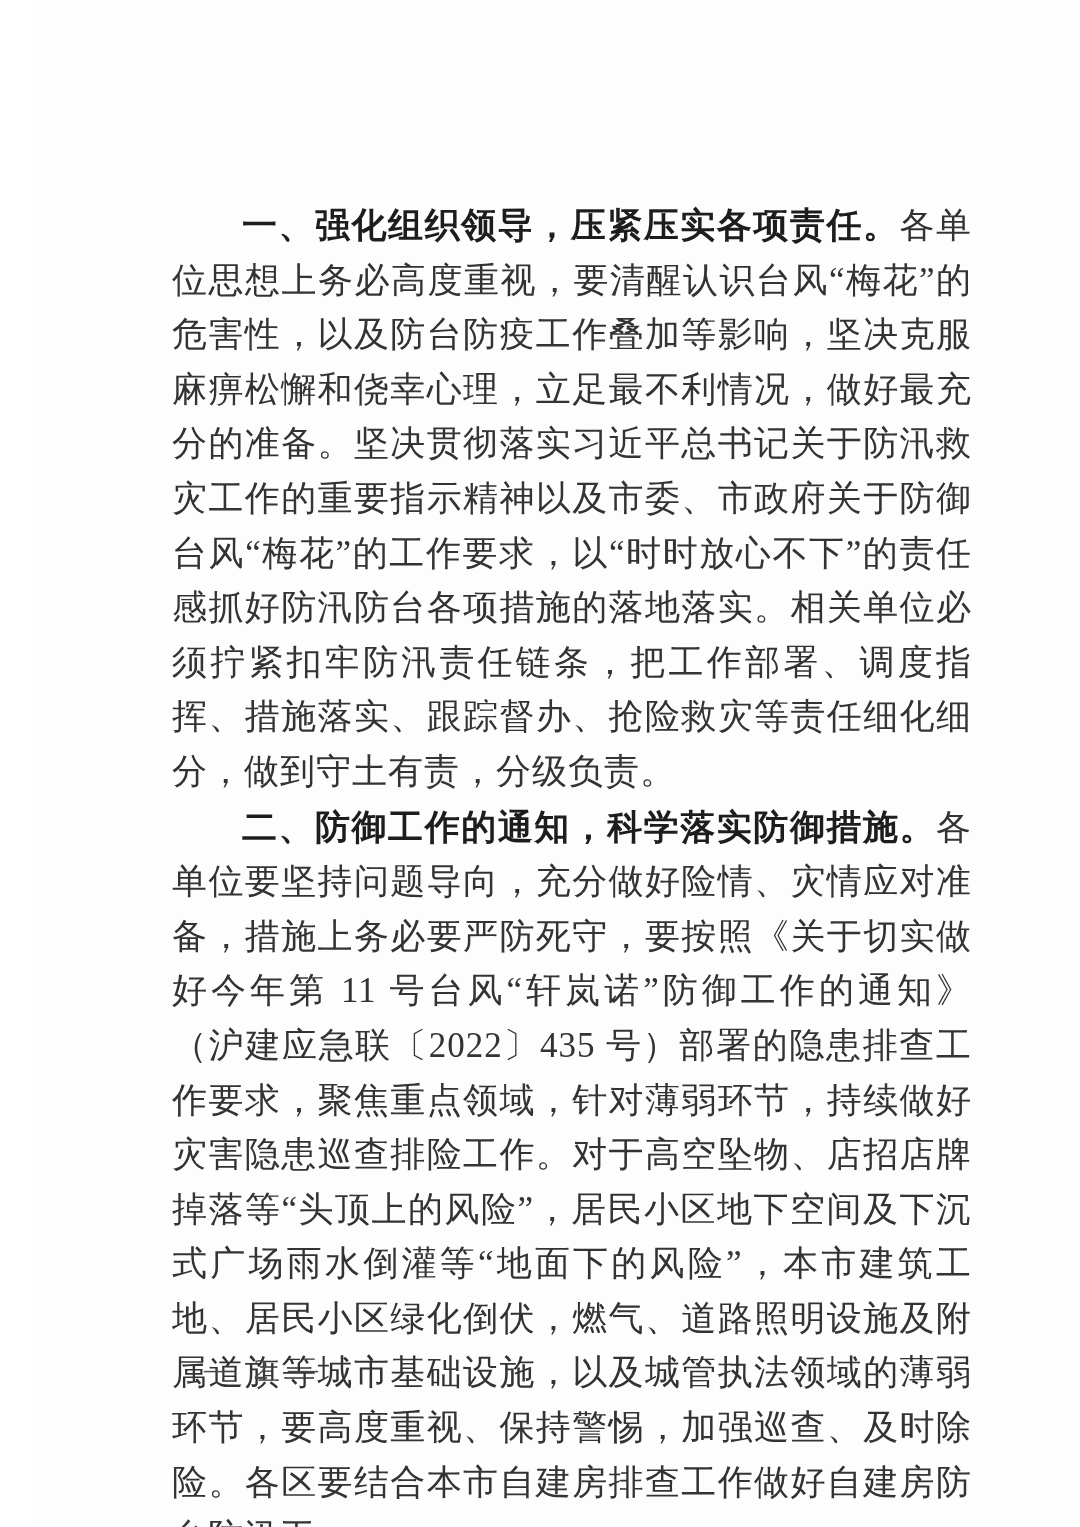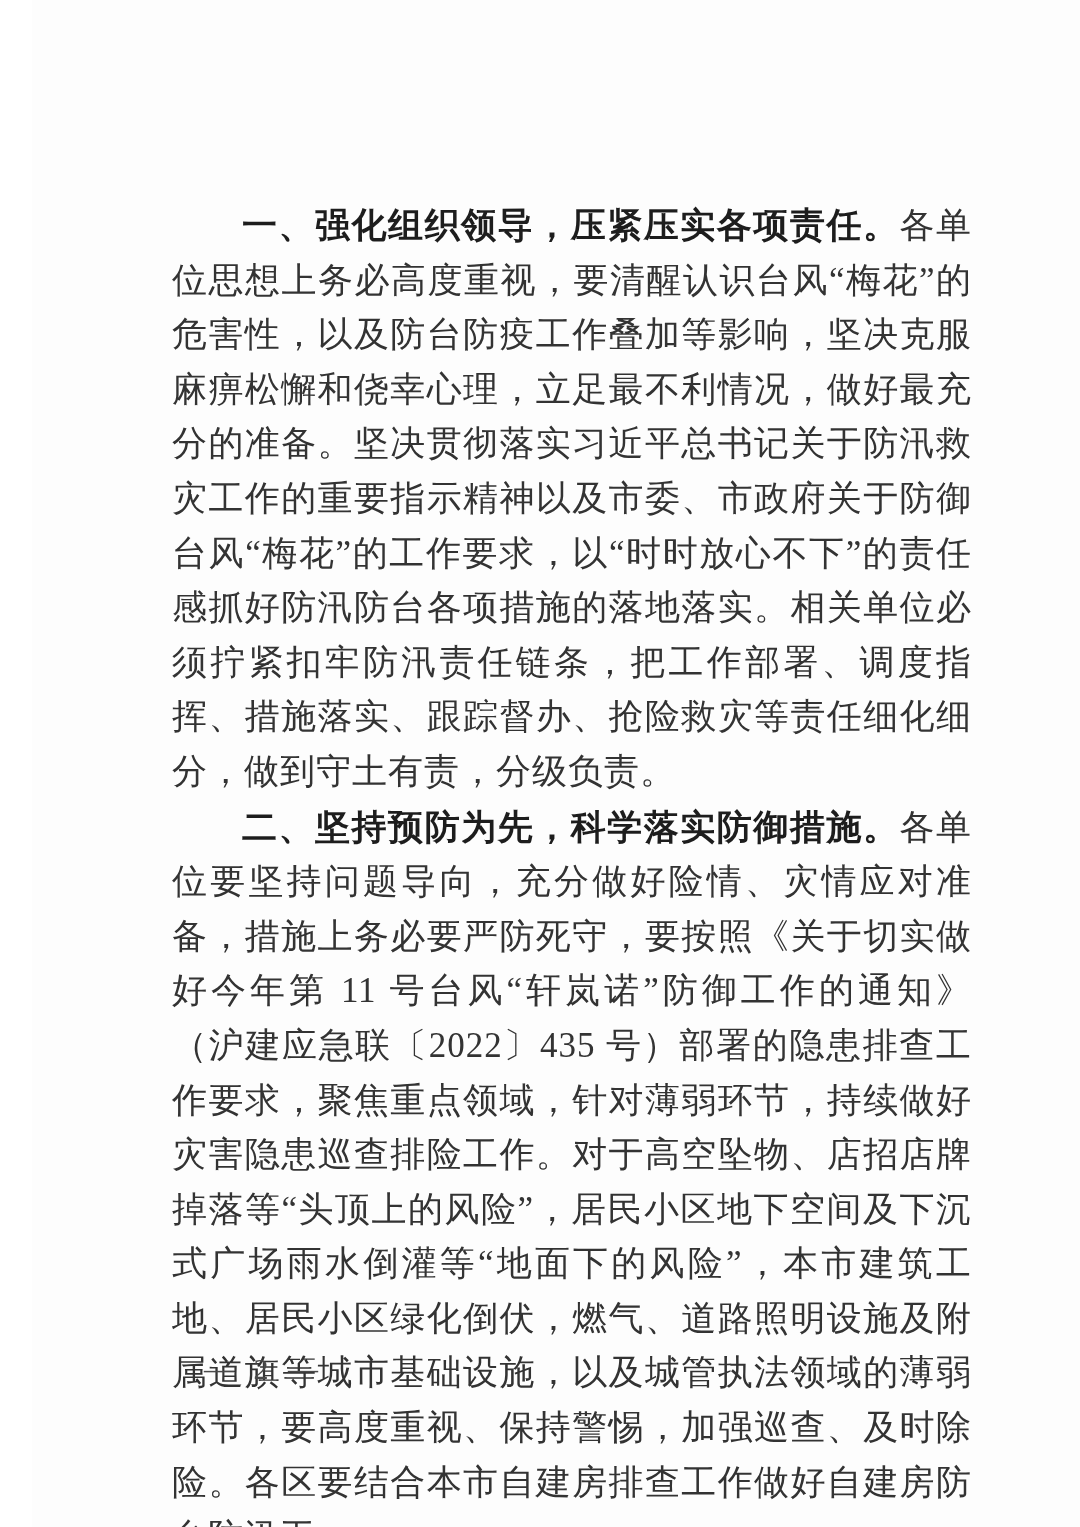--- a/index.html
+++ b/index.html
@@ -51,16 +51,16 @@
     color: #4a4a4a;
     letter-spacing: 6px;
   }
 </style>
 </head>
 <body>
 
 <div class="page">
   <div class="content">
     <p class="para"><span class="para-heading">一、强化组织领导，压紧压实各项责任。</span><span class="para-body">各单位思想上务必高度重视，要清醒认识台风“梅花”的危害性，以及防台防疫工作叠加等影响，坚决克服麻痹松懈和侥幸心理，立足最不利情况，做好最充分的准备。坚决贯彻落实习近平总书记关于防汛救灾工作的重要指示精神以及市委、市政府关于防御台风“梅花”的工作要求，以“时时放心不下”的责任感抓好防汛防台各项措施的落地落实。相关单位必须拧紧扣牢防汛责任链条，把工作部署、调度指挥、措施落实、跟踪督办、抢险救灾等责任细化细分，做到守土有责，分级负责。</span></p>
-    <p class="para"><span class="para-heading">二、坚持预防为先，科学落实防御措施。</span><span class="para-body">各单位要坚持问题导向，充分做好险情、灾情应对准备，措施上务必要严防死守，要按照《关于切实做好今年第 11 号台风“轩岚诺”防御工作的通知》（沪建应急联〔2022〕435 号）部署的隐患排查工作要求，聚焦重点领域，针对薄弱环节，持续做好灾害隐患巡查排险工作。对于高空坠物、店招店牌掉落等“头顶上的风险”，居民小区地下空间及下沉式广场雨水倒灌等“地面下的风险”，本市建筑工地、居民小区绿化倒伏，燃气、道路照明设施及附属道旗等城市基础设施，以及城管执法领域的薄弱环节，要高度重视、保持警惕，加强巡查、及时除险。各区要结合本市自建房排查工作做好自建房防台防汛工</span></p>
+    <p class="para"><span class="para-heading">二、防御工作的通知，科学落实防御措施。</span><span class="para-body">各单位要坚持问题导向，充分做好险情、灾情应对准备，措施上务必要严防死守，要按照《关于切实做好今年第 11 号台风“轩岚诺”防御工作的通知》（沪建应急联〔2022〕435 号）部署的隐患排查工作要求，聚焦重点领域，针对薄弱环节，持续做好灾害隐患巡查排险工作。对于高空坠物、店招店牌掉落等“头顶上的风险”，居民小区地下空间及下沉式广场雨水倒灌等“地面下的风险”，本市建筑工地、居民小区绿化倒伏，燃气、道路照明设施及附属道旗等城市基础设施，以及城管执法领域的薄弱环节，要高度重视、保持警惕，加强巡查、及时除险。各区要结合本市自建房排查工作做好自建房防台防汛工</span></p>
   </div>
   <div class="page-number">— 2 —</div>
 </div>
 
 </body></html>

